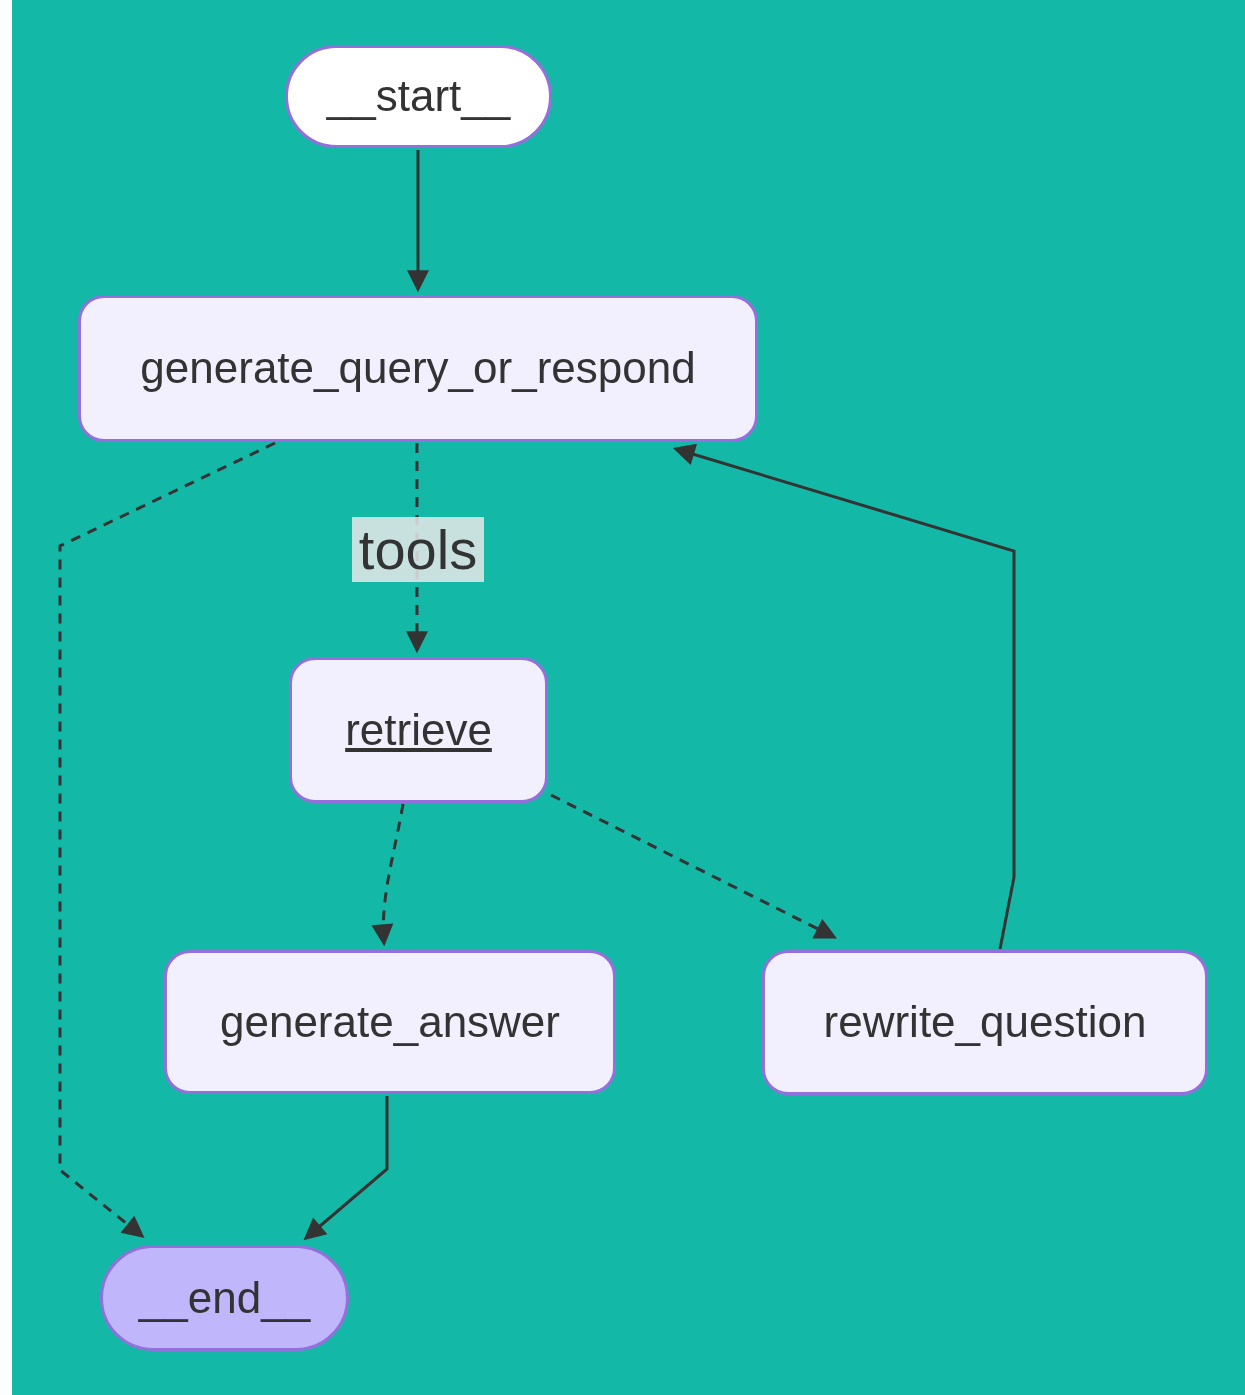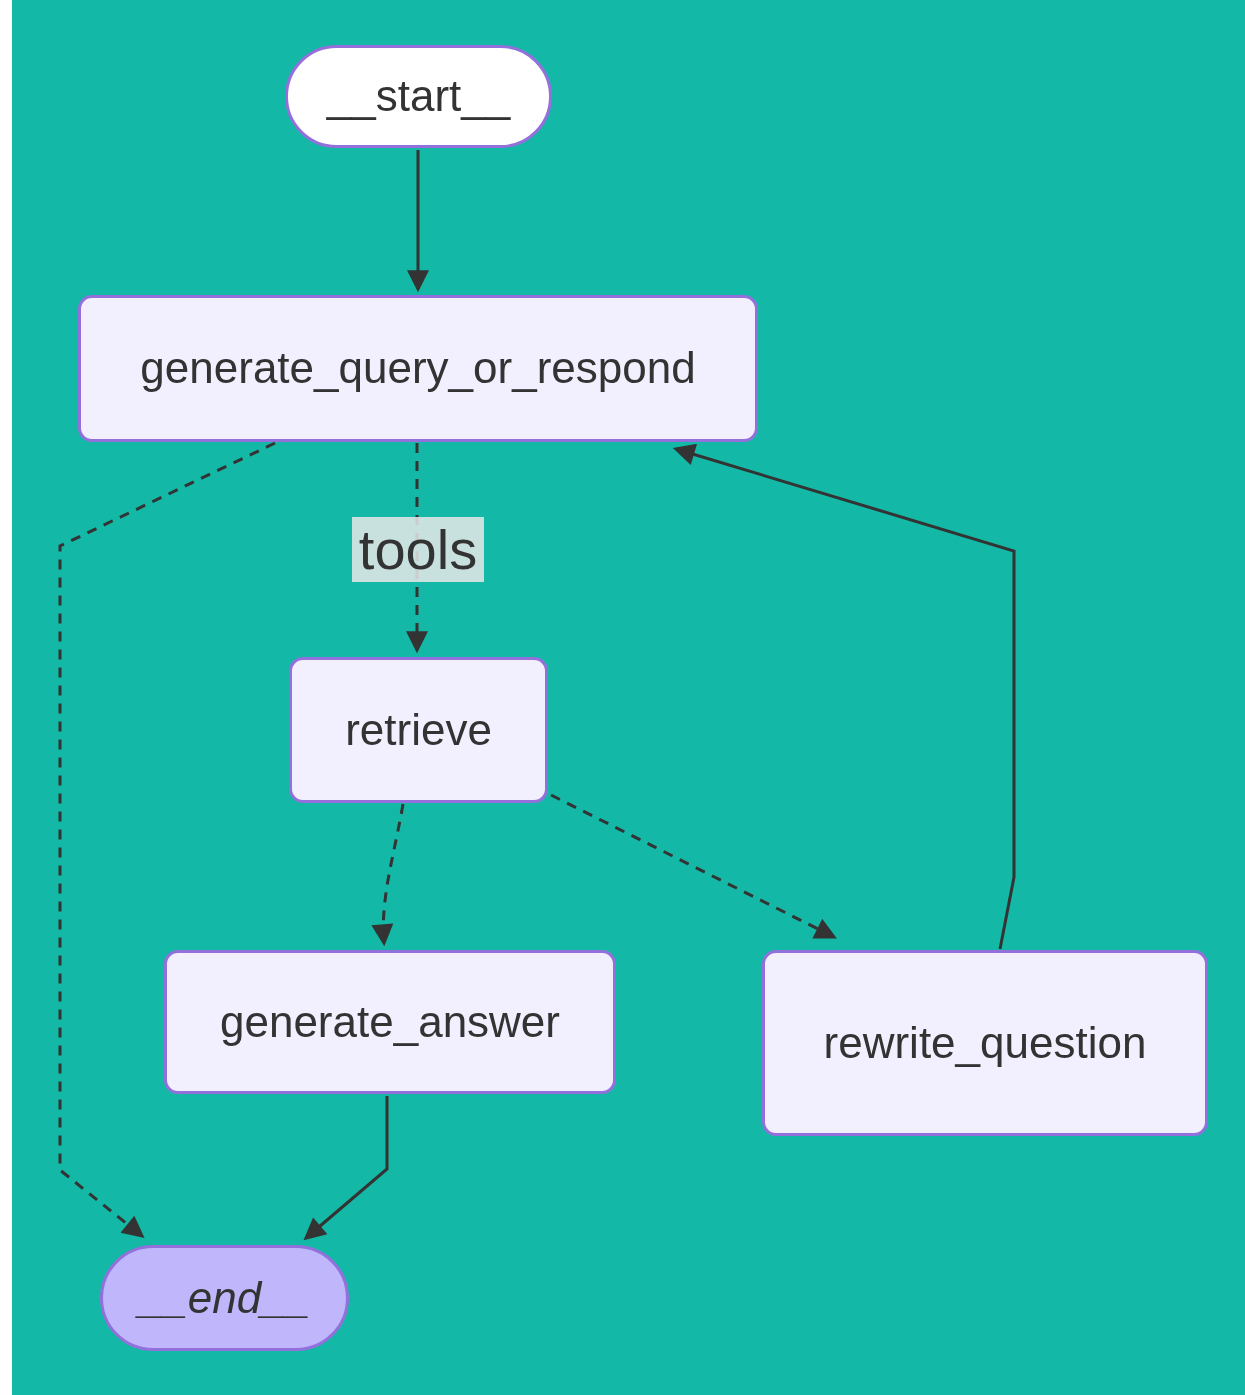--- a/index.html
+++ b/index.html
@@ -31,35 +31,34 @@
     align-items: center;
     justify-content: center;
     background: #f2f0ff;
     border: 3px solid #9370db;
     color: #333333;
     font-size: 44px;
     line-height: 1.2;
     z-index: 1;
     white-space: nowrap;
   }
-  .node.rect { border-radius: 14px; }
+  .node.rect { border-radius: 26px; }
   .node.stadium-start {
     background: #ffffff;
     border-radius: 52px;
   }
   .node.stadium-end {
     background: #bfb6fc;
     border-radius: 53px;
-    font-style: italic;
   }
   #node-start            { left: 273px; top: 45px;   width: 267px; height: 103px; }
   #node-gqor             { left: 66px;  top: 295px;  width: 680px; height: 147px; }
-  #node-retrieve         { left: 277px; top: 657px;  width: 259px; height: 146px; }
+  #node-retrieve         { left: 277px; top: 657px;  width: 259px; height: 146px; text-decoration: underline; }
   #node-generate-answer  { left: 152px; top: 950px;  width: 452px; height: 144px; }
-  #node-rewrite-question { left: 750px; top: 950px;  width: 446px; height: 186px; }
+  #node-rewrite-question { left: 750px; top: 950px;  width: 446px; height: 145px; }
   #node-end              { left: 88px;  top: 1245px; width: 249px; height: 106px; }
   .edge-label {
     position: absolute;
     left: 340px;
     top: 517px;
     width: 132px;
     height: 65px;
     display: flex;
     align-items: center;
     justify-content: center;

